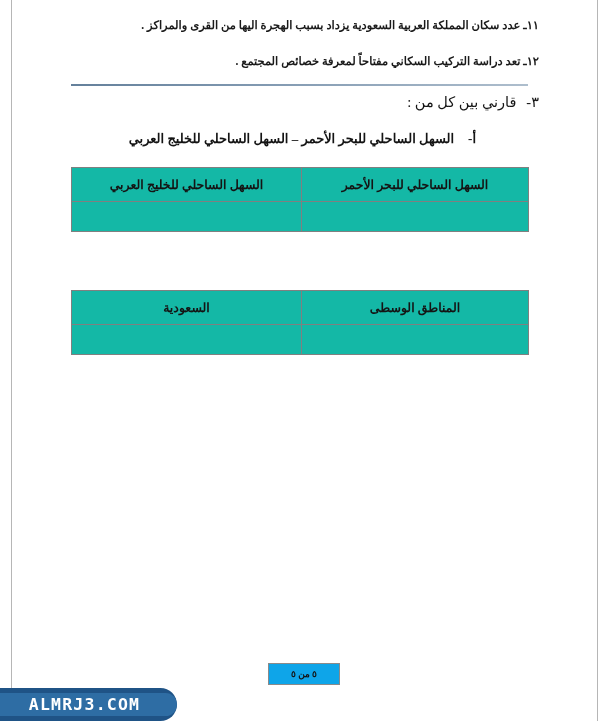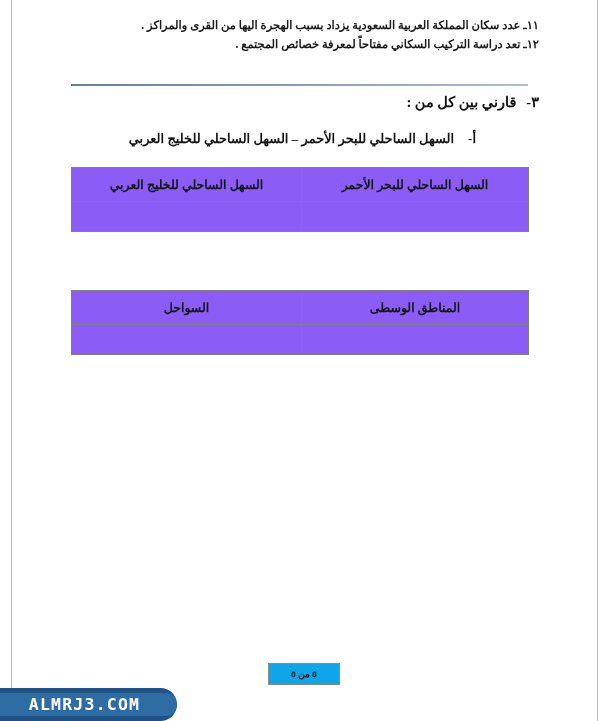--- a/index.html
+++ b/index.html
@@ -36,41 +36,41 @@
     direction: rtl;
     text-align: right;
     font-family: "Liberation Serif", "DejaVu Serif", serif;
     font-weight: bold;
     font-size: 11.5px;
     color: #1a1a1a;
     letter-spacing: 0;
     white-space: nowrap;
   }
   .stmt-11 { top: 18px;  right: 72px; }
-  .stmt-12 { top: 37px;  right: 72px; }
+  .stmt-12 { top: 54px;  right: 72px; }
 
   
   .divider {
     position: absolute;
     left: 71px;
     top: 84px;
     width: 457px;
     height: 2px;
     background: linear-gradient(to left, #9fb2c4 0%, #7e95ab 55%, #5d7governor 100%);
     background: linear-gradient(to left, #aebecd 0%, #8098b0 60%, #64809b 100%);
   }
 
   
   .q3 {
     position: absolute;
     top: 94px;
     right: 72px;
     direction: rtl;
     text-align: right;
-    font-weight: bold;
+    font-weight: normal;
     font-size: 14.5px;
     color: #141414;
     white-space: nowrap;
   }
   .q3 .q3-num { margin-left: 10px; }
 
   
   .sub-label {
     position: absolute;
     direction: rtl;
@@ -97,21 +97,21 @@
 
   .cmp-table td {
     border: 1px solid #808080;
     height: 34px;
     padding: 2px 8px;
     text-align: center;
     vertical-align: middle;
     font-weight: bold;
     font-size: 12.5px;
     color: #141414;
-    background: #8b5cf6;
+    background: #14b8a6;
   }
   .cmp-table td.col-right { width: 227px; }
   .cmp-table td.col-left  { width: 230px; }
   .cmp-table tr.answer-row td { height: 30px; }
 
   
   .page-box {
     position: absolute;
     left: 268px;
     top: 663px;
@@ -199,21 +199,21 @@
       <td class="col-left"></td>
     </tr>
   </tbody>
     </table>
 
 
   <table class="cmp-table t2">
     <tbody>
         <tr>
       <td class="col-right">المناطق الوسطى</td>
-      <td class="col-left">السواحل</td>
+      <td class="col-left">السعودية</td>
     </tr>
     <tr class="answer-row">
       <td class="col-right"></td>
       <td class="col-left"></td>
     </tr>
   </tbody>
     </table>
 
   <div class="page-box">٥ من ٥</div>
 

